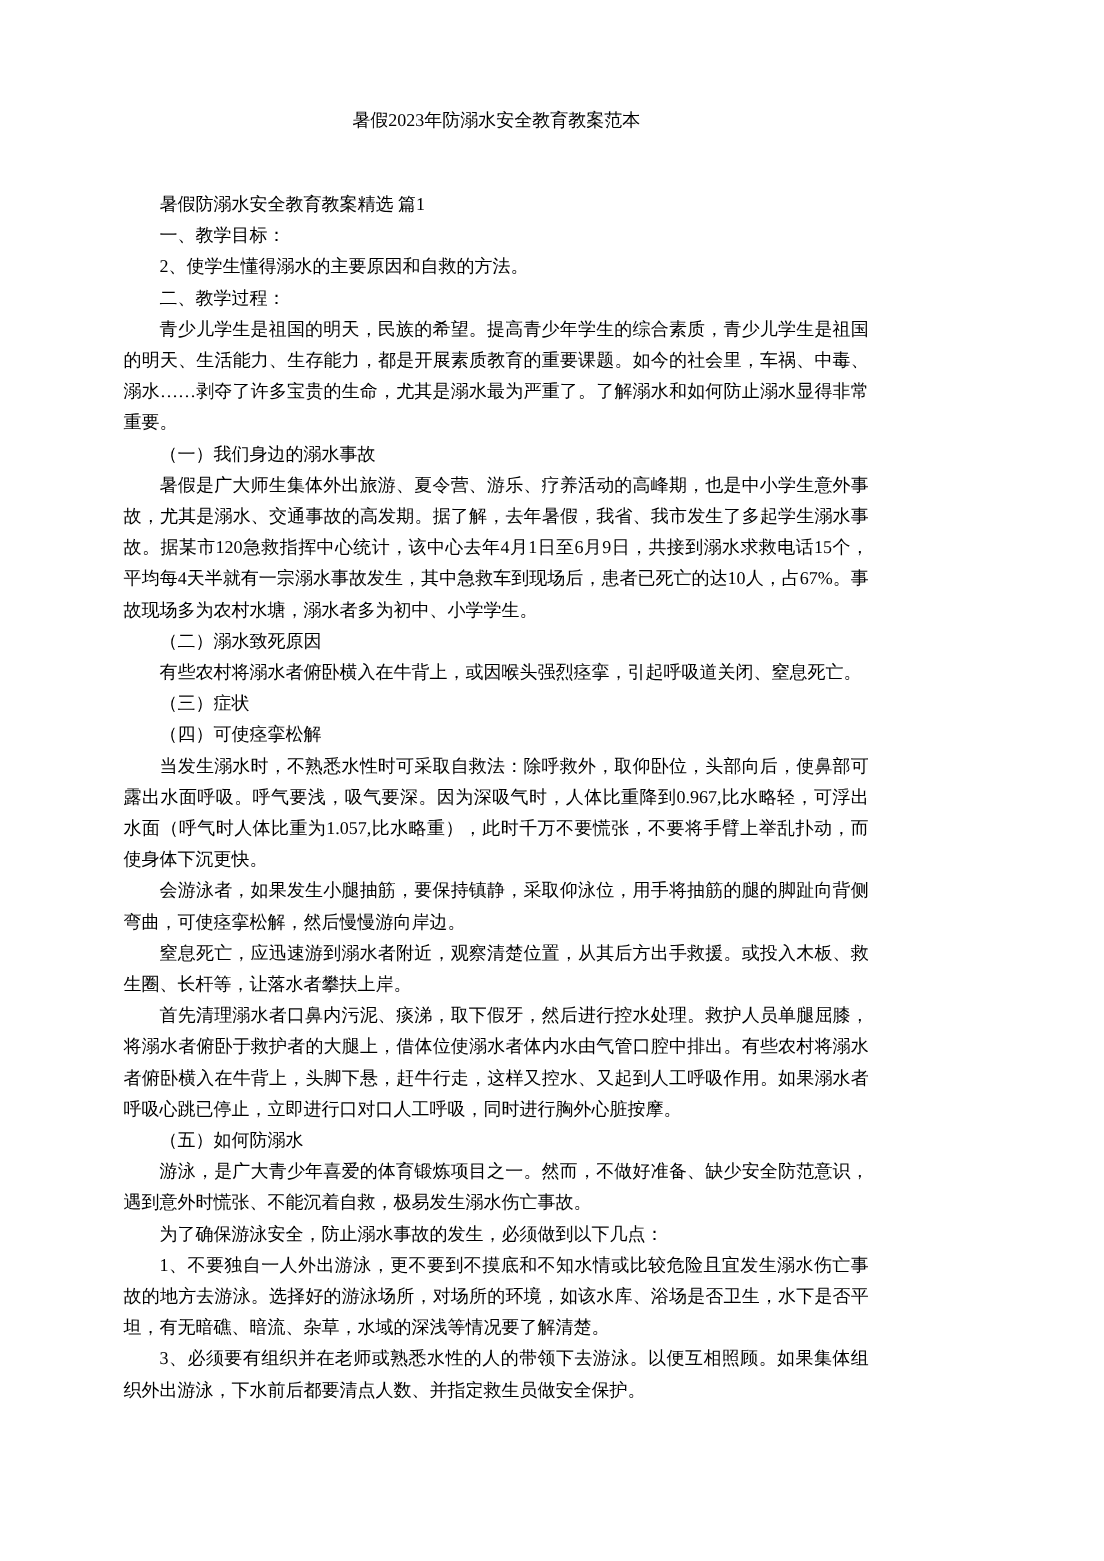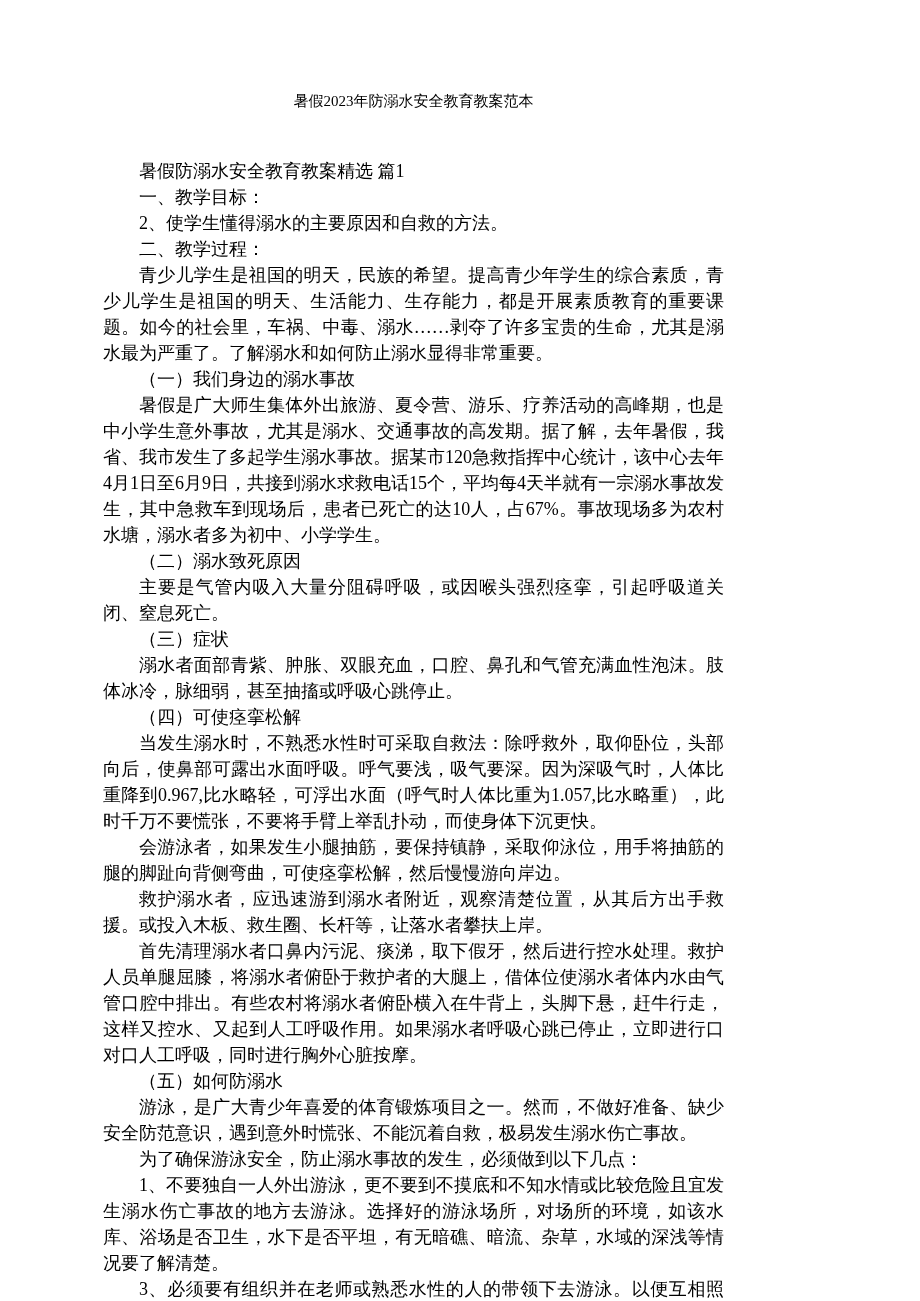--- a/index.html
+++ b/index.html
@@ -21,21 +21,21 @@
     padding: 88px 100px 60px 103px;
   }
   .doc-title {
     font-size: 15px;
     line-height: 26px;
     font-weight: normal;
     text-align: center;
     margin: 0 0 44px 0;
   }
   .doc-body p {
-    font-size: 18px;
+    font-size: 15px;
     line-height: 26px;
     margin: 0;
     text-indent: 2em;
     text-align: justify;
     word-break: break-all;
   }
 </style>
 </head>
 <body>
 
@@ -43,27 +43,26 @@
   <h1 class="doc-title">暑假2023年防溺水安全教育教案范本</h1>
   <div class="doc-body">
     <p>暑假防溺水安全教育教案精选 篇1</p>
     <p>一、教学目标：</p>
     <p>2、使学生懂得溺水的主要原因和自救的方法。</p>
     <p>二、教学过程：</p>
     <p>青少儿学生是祖国的明天，民族的希望。提高青少年学生的综合素质，青少儿学生是祖国的明天、生活能力、生存能力，都是开展素质教育的重要课题。如今的社会里，车祸、中毒、溺水……剥夺了许多宝贵的生命，尤其是溺水最为严重了。了解溺水和如何防止溺水显得非常重要。</p>
     <p>（一）我们身边的溺水事故</p>
     <p>暑假是广大师生集体外出旅游、夏令营、游乐、疗养活动的高峰期，也是中小学生意外事故，尤其是溺水、交通事故的高发期。据了解，去年暑假，我省、我市发生了多起学生溺水事故。据某市120急救指挥中心统计，该中心去年4月1日至6月9日，共接到溺水求救电话15个，平均每4天半就有一宗溺水事故发生，其中急救车到现场后，患者已死亡的达10人，占67%。事故现场多为农村水塘，溺水者多为初中、小学学生。</p>
     <p>（二）溺水致死原因</p>
-    <p>主要是气管内吸入大量分阻碍呼吸，或因喉头强烈痉挛，引起呼吸道关闭、窒息死亡。</p>
+    <p>有些农村将溺水者俯卧横入在牛背上，或因喉头强烈痉挛，引起呼吸道关闭、窒息死亡。</p>
     <p>（三）症状</p>
-    <p>溺水者面部青紫、肿胀、双眼充血，口腔、鼻孔和气管充满血性泡沫。肢体冰冷，脉细弱，甚至抽搐或呼吸心跳停止。</p>
     <p>（四）可使痉挛松解</p>
     <p>当发生溺水时，不熟悉水性时可采取自救法：除呼救外，取仰卧位，头部向后，使鼻部可露出水面呼吸。呼气要浅，吸气要深。因为深吸气时，人体比重降到0.967,比水略轻，可浮出水面（呼气时人体比重为1.057,比水略重），此时千万不要慌张，不要将手臂上举乱扑动，而使身体下沉更快。</p>
     <p>会游泳者，如果发生小腿抽筋，要保持镇静，采取仰泳位，用手将抽筋的腿的脚趾向背侧弯曲，可使痉挛松解，然后慢慢游向岸边。</p>
-    <p>救护溺水者，应迅速游到溺水者附近，观察清楚位置，从其后方出手救援。或投入木板、救生圈、长杆等，让落水者攀扶上岸。</p>
+    <p>窒息死亡，应迅速游到溺水者附近，观察清楚位置，从其后方出手救援。或投入木板、救生圈、长杆等，让落水者攀扶上岸。</p>
     <p>首先清理溺水者口鼻内污泥、痰涕，取下假牙，然后进行控水处理。救护人员单腿屈膝，将溺水者俯卧于救护者的大腿上，借体位使溺水者体内水由气管口腔中排出。有些农村将溺水者俯卧横入在牛背上，头脚下悬，赶牛行走，这样又控水、又起到人工呼吸作用。如果溺水者呼吸心跳已停止，立即进行口对口人工呼吸，同时进行胸外心脏按摩。</p>
     <p>（五）如何防溺水</p>
     <p>游泳，是广大青少年喜爱的体育锻炼项目之一。然而，不做好准备、缺少安全防范意识，遇到意外时慌张、不能沉着自救，极易发生溺水伤亡事故。</p>
     <p>为了确保游泳安全，防止溺水事故的发生，必须做到以下几点：</p>
     <p>1、不要独自一人外出游泳，更不要到不摸底和不知水情或比较危险且宜发生溺水伤亡事故的地方去游泳。选择好的游泳场所，对场所的环境，如该水库、浴场是否卫生，水下是否平坦，有无暗礁、暗流、杂草，水域的深浅等情况要了解清楚。</p>
     <p>3、必须要有组织并在老师或熟悉水性的人的带领下去游泳。以便互相照顾。如果集体组织外出游泳，下水前后都要清点人数、并指定救生员做安全保护。</p>
   </div>
 </div>
 
 </body></html>

